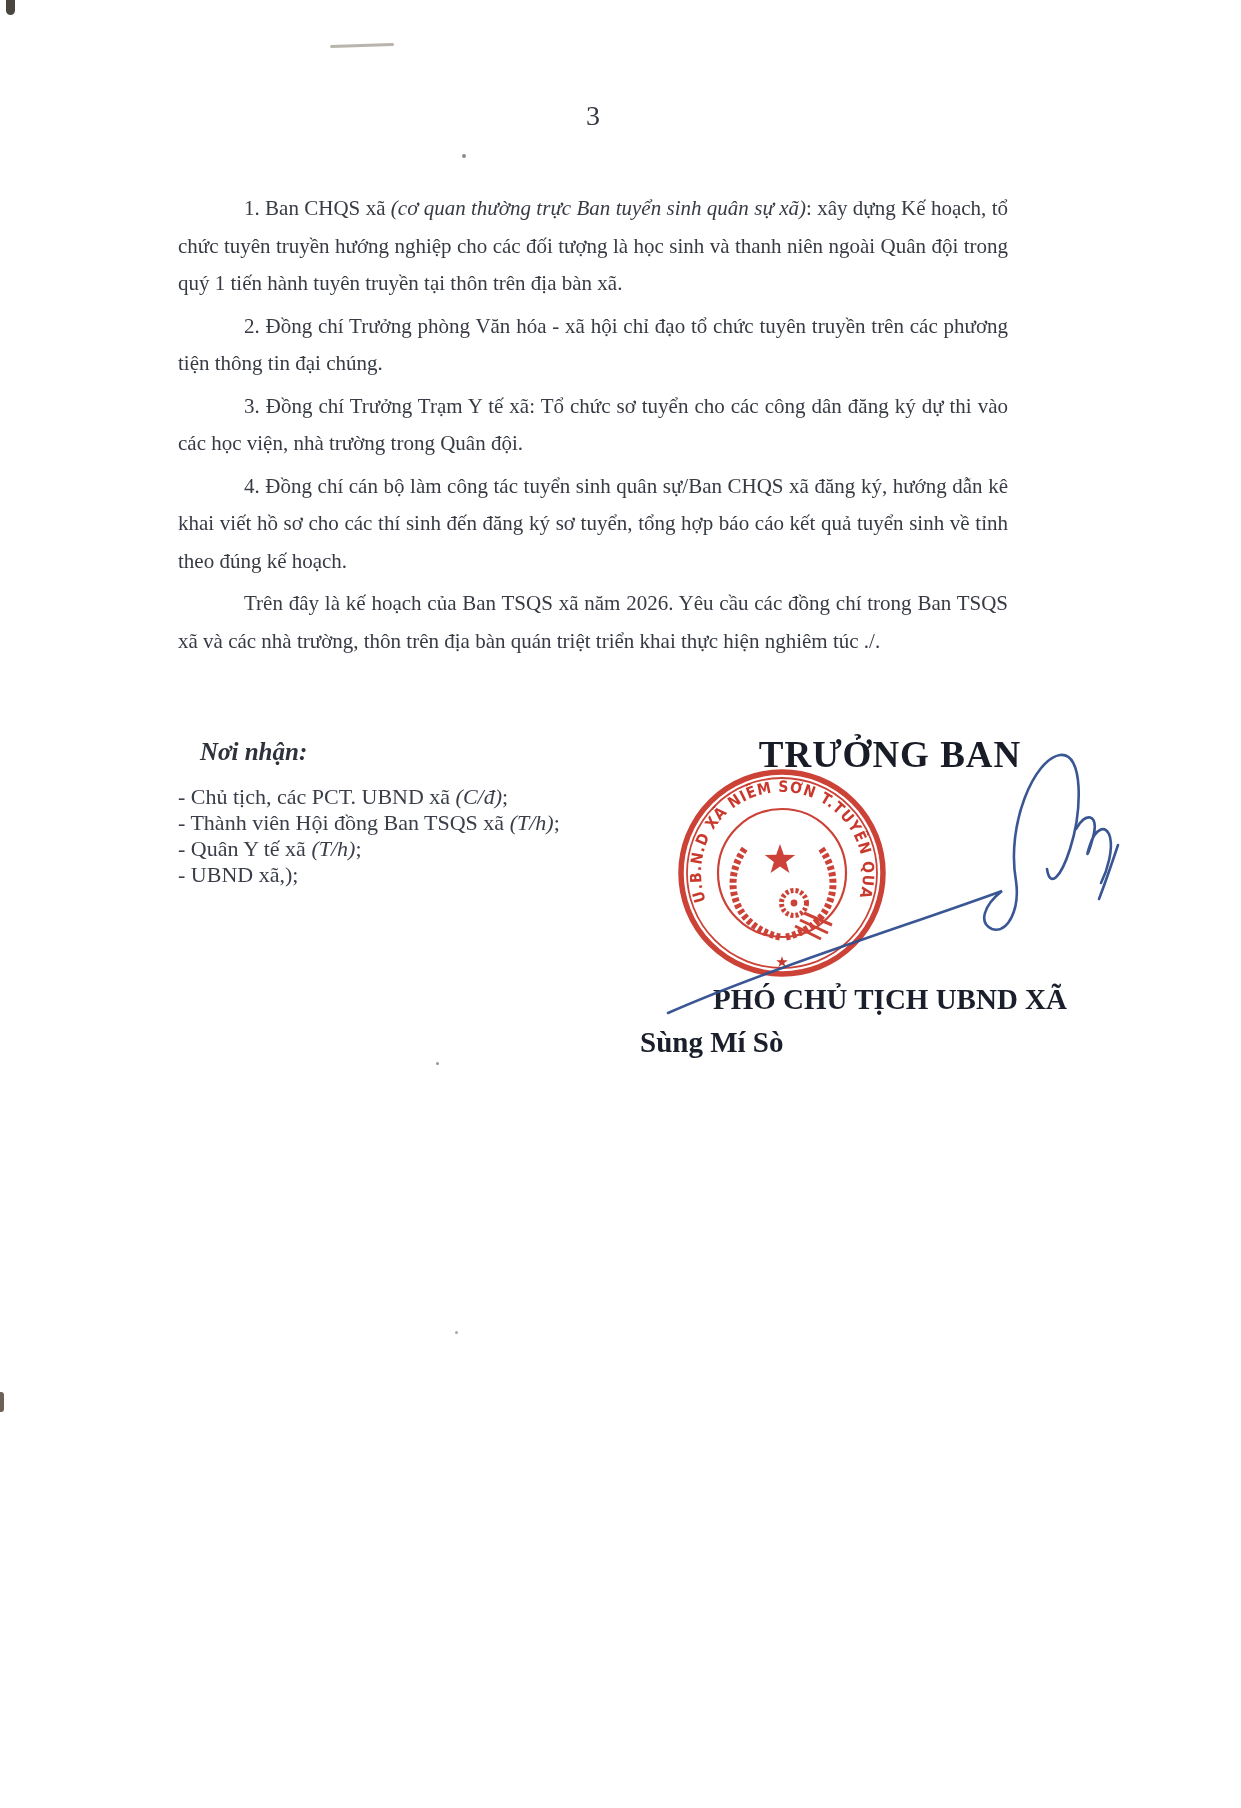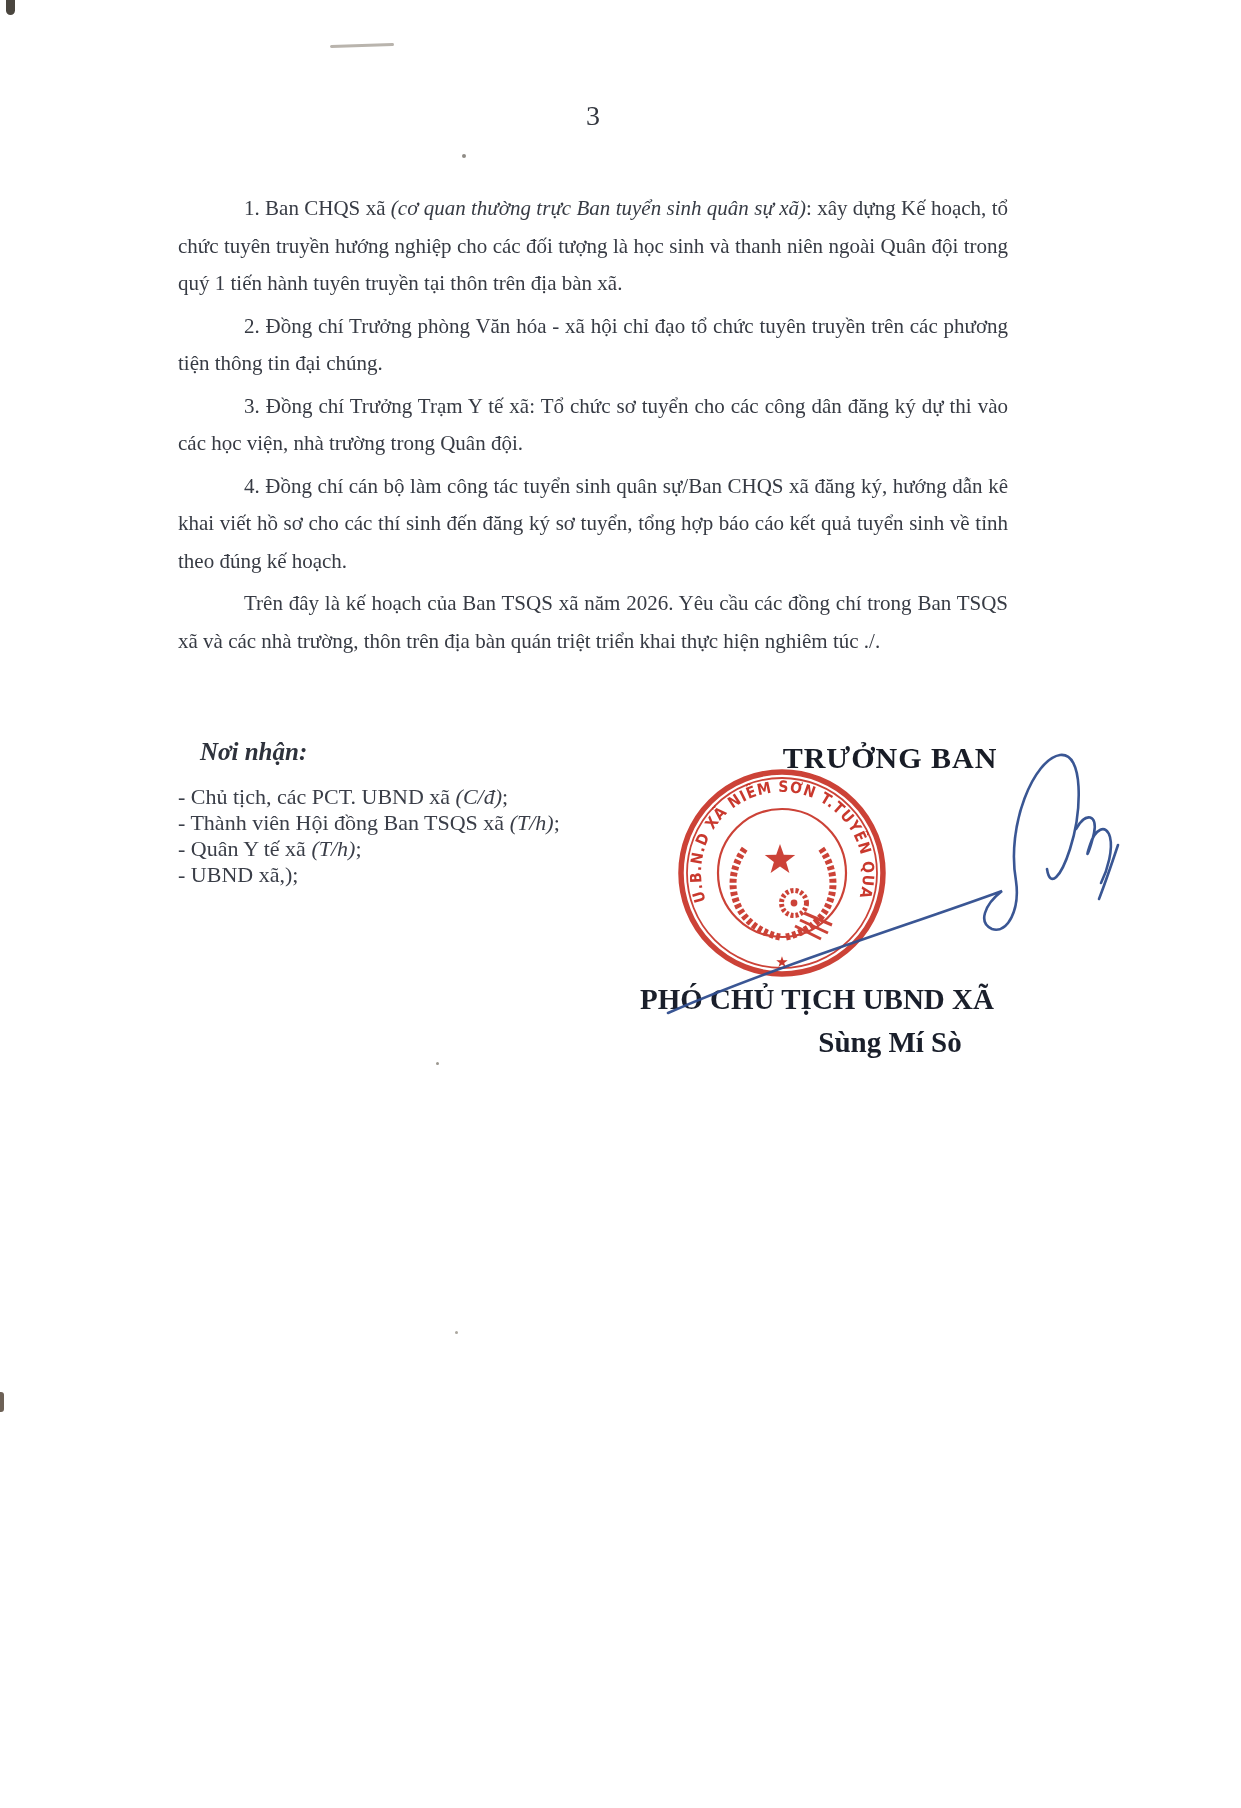--- a/index.html
+++ b/index.html
@@ -18,29 +18,29 @@
   .recipients{position:absolute;left:178px;top:738px;width:460px;}
   .recipients-heading{
     font-size:25px;font-weight:bold;font-style:italic;color:#2e323c;
     margin:0 0 18px 22px;
   }
   .recipient-item{font-size:22px;line-height:26px;color:#3a3e48;}
   .recipient-item i{font-style:italic;}
   
   .sig-block{position:absolute;left:640px;top:733px;width:500px;height:345px;}
   .sig-title{
-    position:absolute;left:0;top:8px;width:100%;text-align:center;
-    font-size:30px;font-weight:bold;letter-spacing:1px;color:#181c26;
+    position:absolute;left:0;top:0;width:100%;text-align:center;
+    font-size:37px;font-weight:bold;letter-spacing:1px;color:#181c26;
   }
   .sig-role{
-    position:absolute;left:0;top:250px;width:100%;text-align:left;
+    position:absolute;left:0;top:250px;width:100%;text-align:center;
     font-size:29px;font-weight:bold;color:#1a1f2b;
   }
   .sig-name{
-    position:absolute;left:0;top:293px;width:100%;text-align:center;
+    position:absolute;left:0;top:293px;width:100%;text-align:left;
     font-size:29px;font-weight:bold;color:#1a1f2b;
   }
   .stamp-svg{position:absolute;left:34px;top:32px;width:216px;height:216px;}
   .ink-svg{position:absolute;left:0;top:0;width:500px;height:300px;}
   .stamp-ring-text{
     font-family:"DejaVu Sans", sans-serif;font-weight:bold;font-size:15.5px;
     letter-spacing:1px;
   }
   .stamp-star-text{font-family:"DejaVu Sans", sans-serif;font-size:15px;}
   

